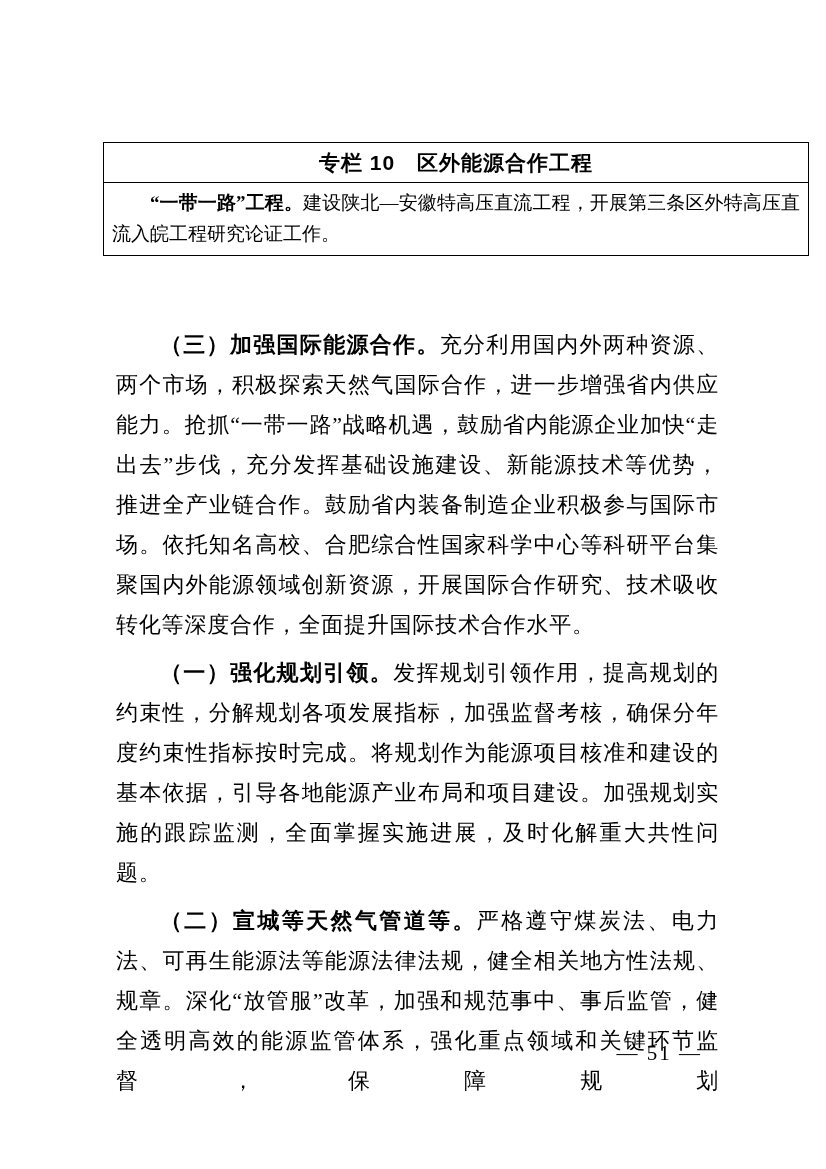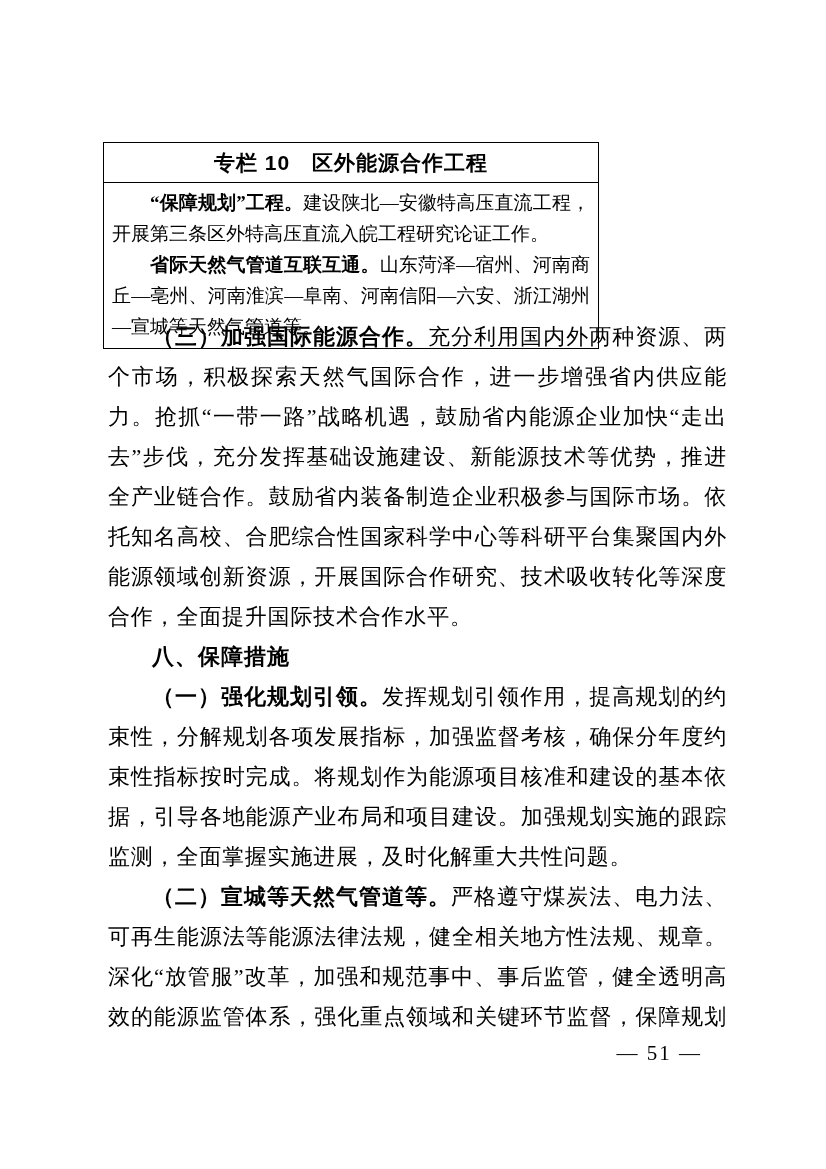--- a/index.html
+++ b/index.html
@@ -15,21 +15,21 @@
     color: #000000;
     font-family: "Liberation Serif", "DejaVu Serif", serif;
     -webkit-font-smoothing: antialiased;
   }
 
   
   .panel {
     position: absolute;
     left: 103px;
     top: 142px;
-    width: 496px;
+    width: 706px;
     border: 1px solid #000000;
     box-sizing: border-box;
     background: #ffffff;
   }
   .panel-title {
     height: 39px;
     line-height: 39px;
     text-align: center;
     font-size: 21px;
     font-weight: bold;
@@ -56,21 +56,21 @@
     position: absolute;
     left: 108px;
     top: 317px;
     width: 619px;
     font-size: 22px;
     line-height: 40px;
     text-align: justify;
     letter-spacing: 0.8px;
   }
   .content p {
-    margin: 0;
+    margin: 8px;
     text-indent: 2em;
   }
   .section-heading {
     font-weight: bold;
     font-family: "Liberation Sans", "DejaVu Sans", sans-serif;
     letter-spacing: 1px;
   }
   .continues {
     text-align-last: justify;
   }
@@ -87,29 +87,27 @@
   }
 </style>
 </head>
 <body>
 
 <div class="page">
 
   <div class="panel">
     <div class="panel-title">专栏 10　区外能源合作工程</div>
     <div class="panel-body">
-      <p><span class="lead">“保障规划”工程。</span><span>建设陕北—安徽特高压直流工程，开展第三条区外特高压直流入皖工程研究论证工作。</span></p>
-      <p><span class="lead">省际天然气管道互联互通。</span><span>山东菏泽—宿州、河南商丘—亳州、河南淮滨—阜南、河南信阳—六安、浙江湖州—宣城等天然气管道等。</span></p>
+      <p><span class="lead">“一带一路”工程。</span><span>建设陕北—安徽特高压直流工程，开展第三条区外特高压直流入皖工程研究论证工作。</span></p>
     </div>
   </div>
 
   <div class="content">
     <p><span class="lead">（三）加强国际能源合作。</span><span>充分利用国内外两种资源、两个市场，积极探索天然气国际合作，进一步增强省内供应能力。抢抓“一带一路”战略机遇，鼓励省内能源企业加快“走出去”步伐，充分发挥基础设施建设、新能源技术等优势，推进全产业链合作。鼓励省内装备制造企业积极参与国际市场。依托知名高校、合肥综合性国家科学中心等科研平台集聚国内外能源领域创新资源，开展国际合作研究、技术吸收转化等深度合作，全面提升国际技术合作水平。</span></p>
 
-    <p class="section-heading">八、保障措施</p>
 
     <p><span class="lead">（一）强化规划引领。</span><span>发挥规划引领作用，提高规划的约束性，分解规划各项发展指标，加强监督考核，确保分年度约束性指标按时完成。将规划作为能源项目核准和建设的基本依据，引导各地能源产业布局和项目建设。加强规划实施的跟踪监测，全面掌握实施进展，及时化解重大共性问题。</span></p>
 
     <p class="continues"><span class="lead">（二）宣城等天然气管道等。</span><span>严格遵守煤炭法、电力法、可再生能源法等能源法律法规，健全相关地方性法规、规章。深化“放管服”改革，加强和规范事中、事后监管，健全透明高效的能源监管体系，强化重点领域和关键环节监督，保障规划</span></p>
   </div>
 
   <div class="page-number">— 51 —</div>
 
 </div>
 

